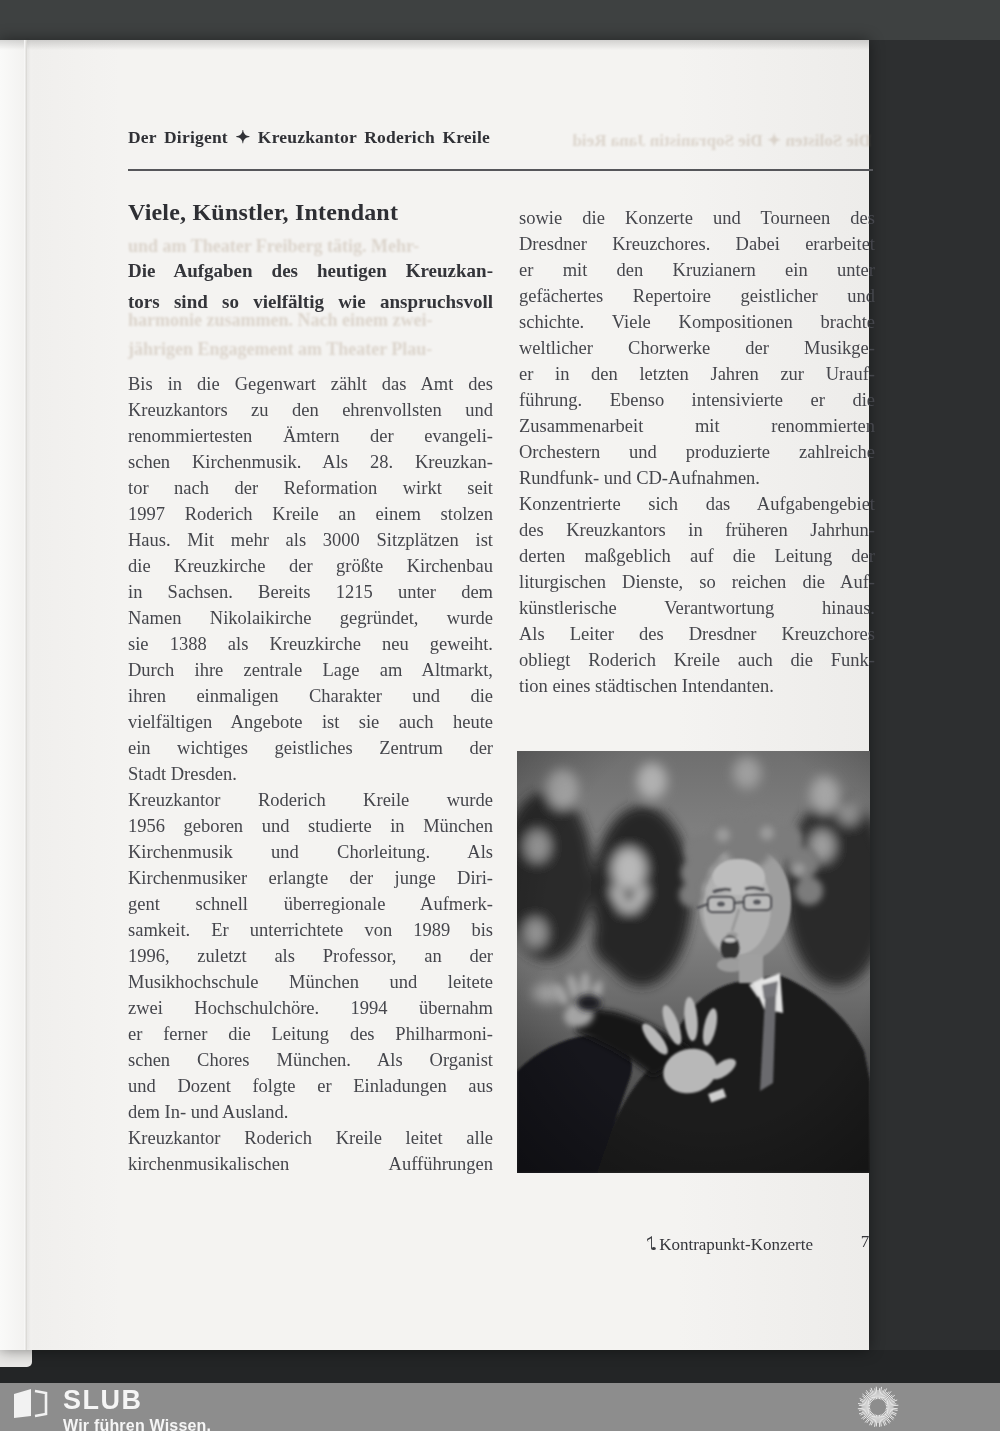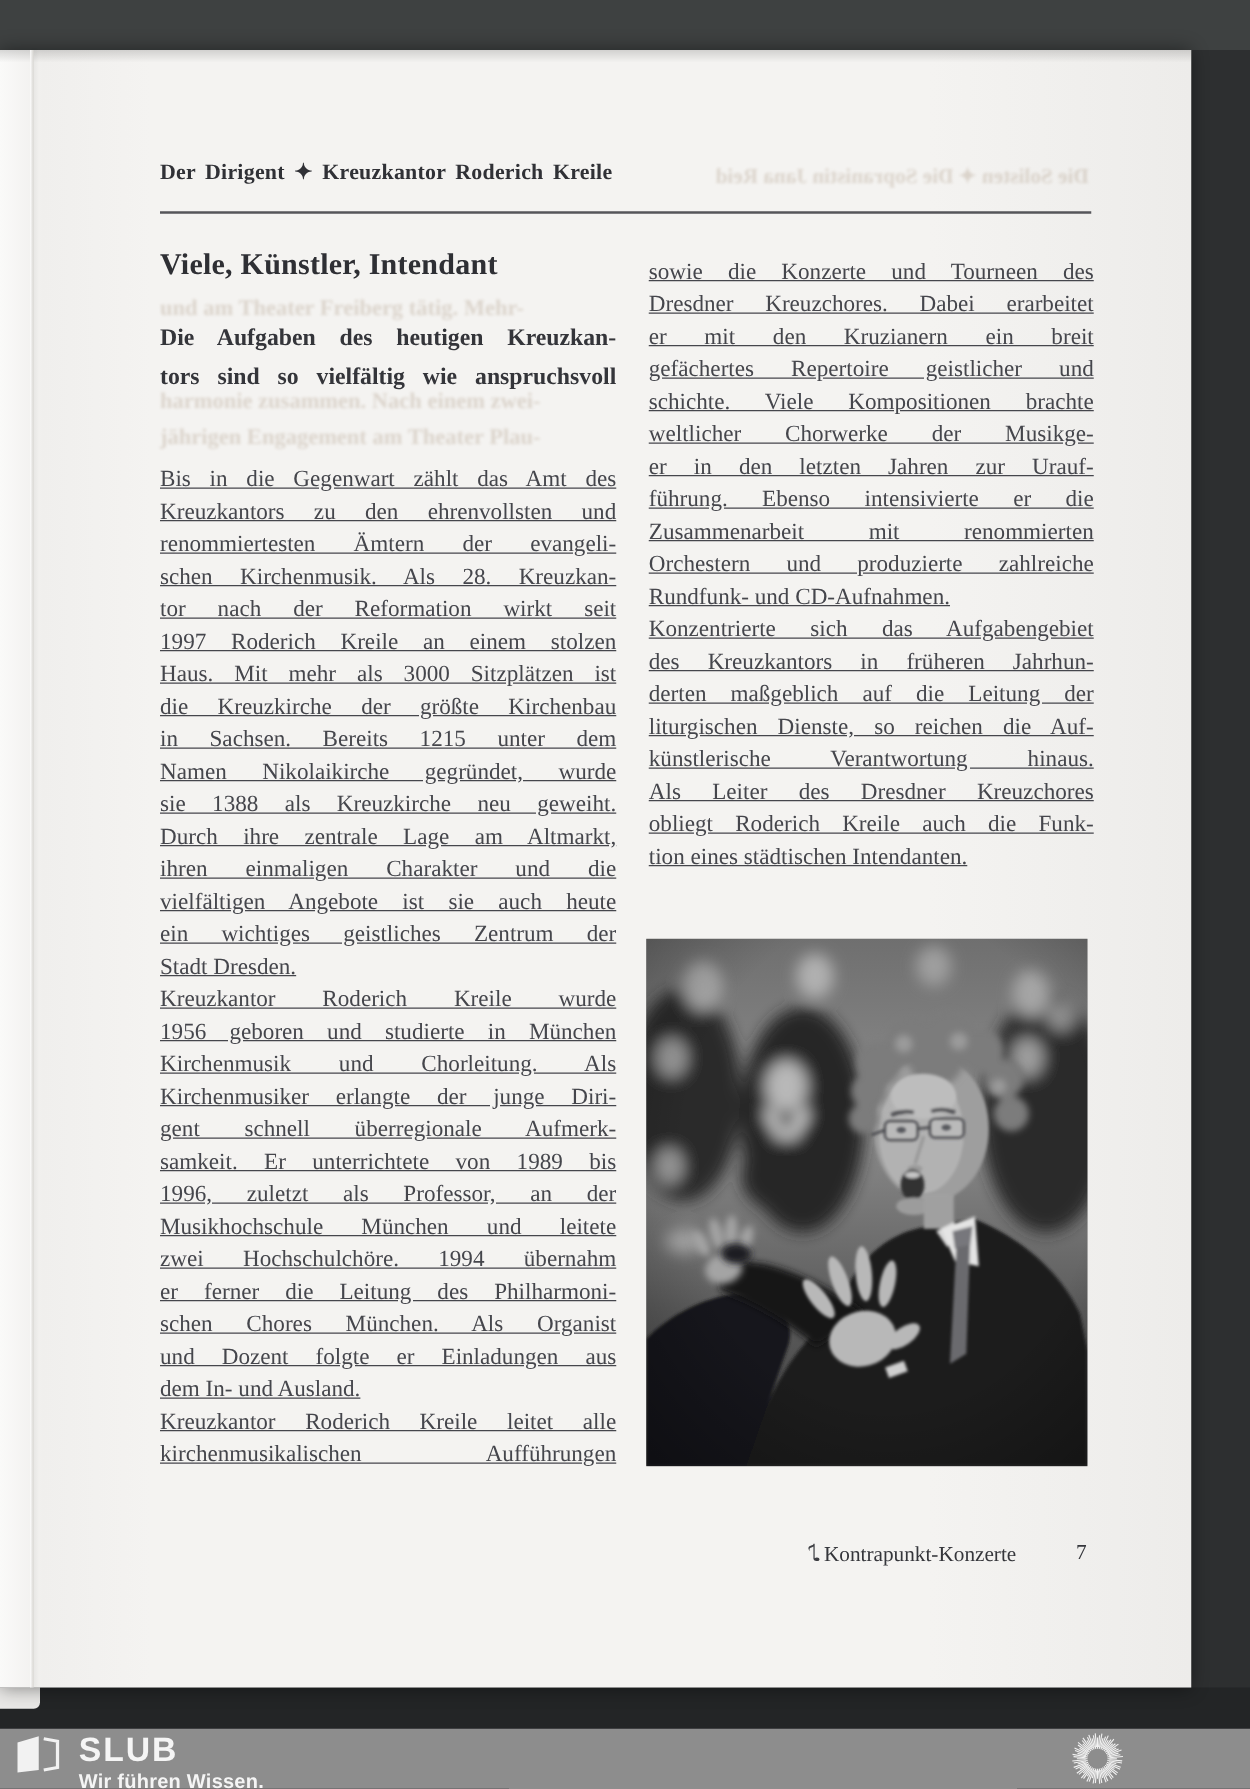--- a/index.html
+++ b/index.html
@@ -7,21 +7,21 @@
     width:1000px;height:1431px;position:relative;overflow:hidden;
     background:#2d2f30;
     font-family:"Liberation Serif", serif;
   }
   
   .topbar{position:absolute;left:0;top:0;width:1000px;height:40px;background:#3e4141;}
   .bottomstrip{position:absolute;left:0;top:1350px;width:1000px;height:33px;background:#232526;}
   .page-sliver{position:absolute;left:0;top:1350px;width:32px;height:17px;background:#e9e8e6;border-radius:0 0 5px 0;}
   
   .page{
-    position:absolute;left:0;top:40px;width:953px;height:1310px;
+    position:absolute;left:0;top:40px;width:869px;height:1310px;
     background:linear-gradient(90deg,#fafaf9 0px,#f0efed 34px,#f4f3f1 120px,#f4f3f1 78%,#edecea 100%);
     box-shadow:0 0 14px rgba(0,0,0,.45);
   }
   .page::before{content:"";position:absolute;left:0;top:0;width:100%;height:10px;
     background:linear-gradient(180deg,rgba(0,0,0,.14),rgba(0,0,0,0));}
   .crease{position:absolute;left:24px;top:0;width:3px;height:1310px;
     background:linear-gradient(90deg,rgba(255,255,255,.9),rgba(210,208,204,.9));
     box-shadow:2px 0 3px rgba(0,0,0,.05);}
   .running-header{
     position:absolute;left:128px;top:87px;width:520px;
@@ -33,21 +33,21 @@
   .bleed-header{left:505px;top:90px;width:366px;font-size:17px;transform:scaleX(-1);text-align:left;}
   .bleed-l1{left:128px;top:196px;width:365px;font-size:18px;}
   .bleed-l2{left:128px;top:270px;width:365px;font-size:18px;}
   .bleed-l3{left:128px;top:299px;width:365px;font-size:18px;}
   
   .colL{position:absolute;left:128px;top:158px;width:365px;z-index:2;}
   .colR{position:absolute;left:519px;top:165px;width:356px;z-index:2;}
   .article-title{font-size:24px;font-weight:bold;color:#2e2f34;line-height:28px;letter-spacing:.2px;white-space:nowrap;}
   .subhead{margin-top:29px;font-size:19px;font-weight:bold;color:#34353a;line-height:31px;}
   .bodytext{margin-top:54px;}
-  .bodytext,.colR{font-size:18.5px;color:#45464c;line-height:26px;text-decoration:underline;}
+  .bodytext,.colR{font-size:18.5px;color:#45464c;line-height:26px;}
   .tline{text-align:justify;text-align-last:justify;}
   .tline.pend{text-align-last:left;}
   
   .photo{position:absolute;left:517px;top:711px;width:353px;height:422px;z-index:2;overflow:hidden;background:#6e6e6e;}
   
   .pfooter{position:absolute;left:645px;top:1192px;z-index:2;font-size:17px;color:#35363b;display:flex;align-items:baseline;}
   .note{display:inline-block;transform:scaleX(-1);font-size:19px;margin-right:2px;color:#3c3d42;font-family:"DejaVu Sans",sans-serif;}
   .pagenum{position:absolute;left:848px;top:1192px;width:34px;text-align:center;z-index:2;font-size:17px;color:#35363b;}
   
   .vfooter{position:absolute;left:0;top:1383px;width:1000px;height:52px;background:#8d8d8d;
@@ -113,21 +113,21 @@
         <div class="tline">und Dozent folgte er Einladungen aus</div>
         <div class="tline pend">dem In- und Ausland.</div>
         <div class="tline">Kreuzkantor Roderich Kreile leitet alle</div>
         <div class="tline">kirchenmusikalischen Aufführungen</div>
       </div>
   </div>
 
   <div class="colR">
       <div class="tline">sowie die Konzerte und Tourneen des</div>
       <div class="tline">Dresdner Kreuzchores. Dabei erarbeitet</div>
-      <div class="tline">er mit den Kruzianern ein breit</div>
+      <div class="tline">er mit den Kruzianern ein unter</div>
       <div class="tline">gefächertes Repertoire geistlicher und</div>
       <div class="tline">schichte. Viele Kompositionen brachte</div>
       <div class="tline">weltlicher Chorwerke der Musikge-</div>
       <div class="tline">er in den letzten Jahren zur Urauf-</div>
       <div class="tline">führung. Ebenso intensivierte er die</div>
       <div class="tline">Zusammenarbeit mit renommierten</div>
       <div class="tline">Orchestern und produzierte zahlreiche</div>
       <div class="tline pend">Rundfunk- und CD-Aufnahmen.</div>
       <div class="tline">Konzentrierte sich das Aufgabengebiet</div>
       <div class="tline">des Kreuzkantors in früheren Jahrhun-</div>

